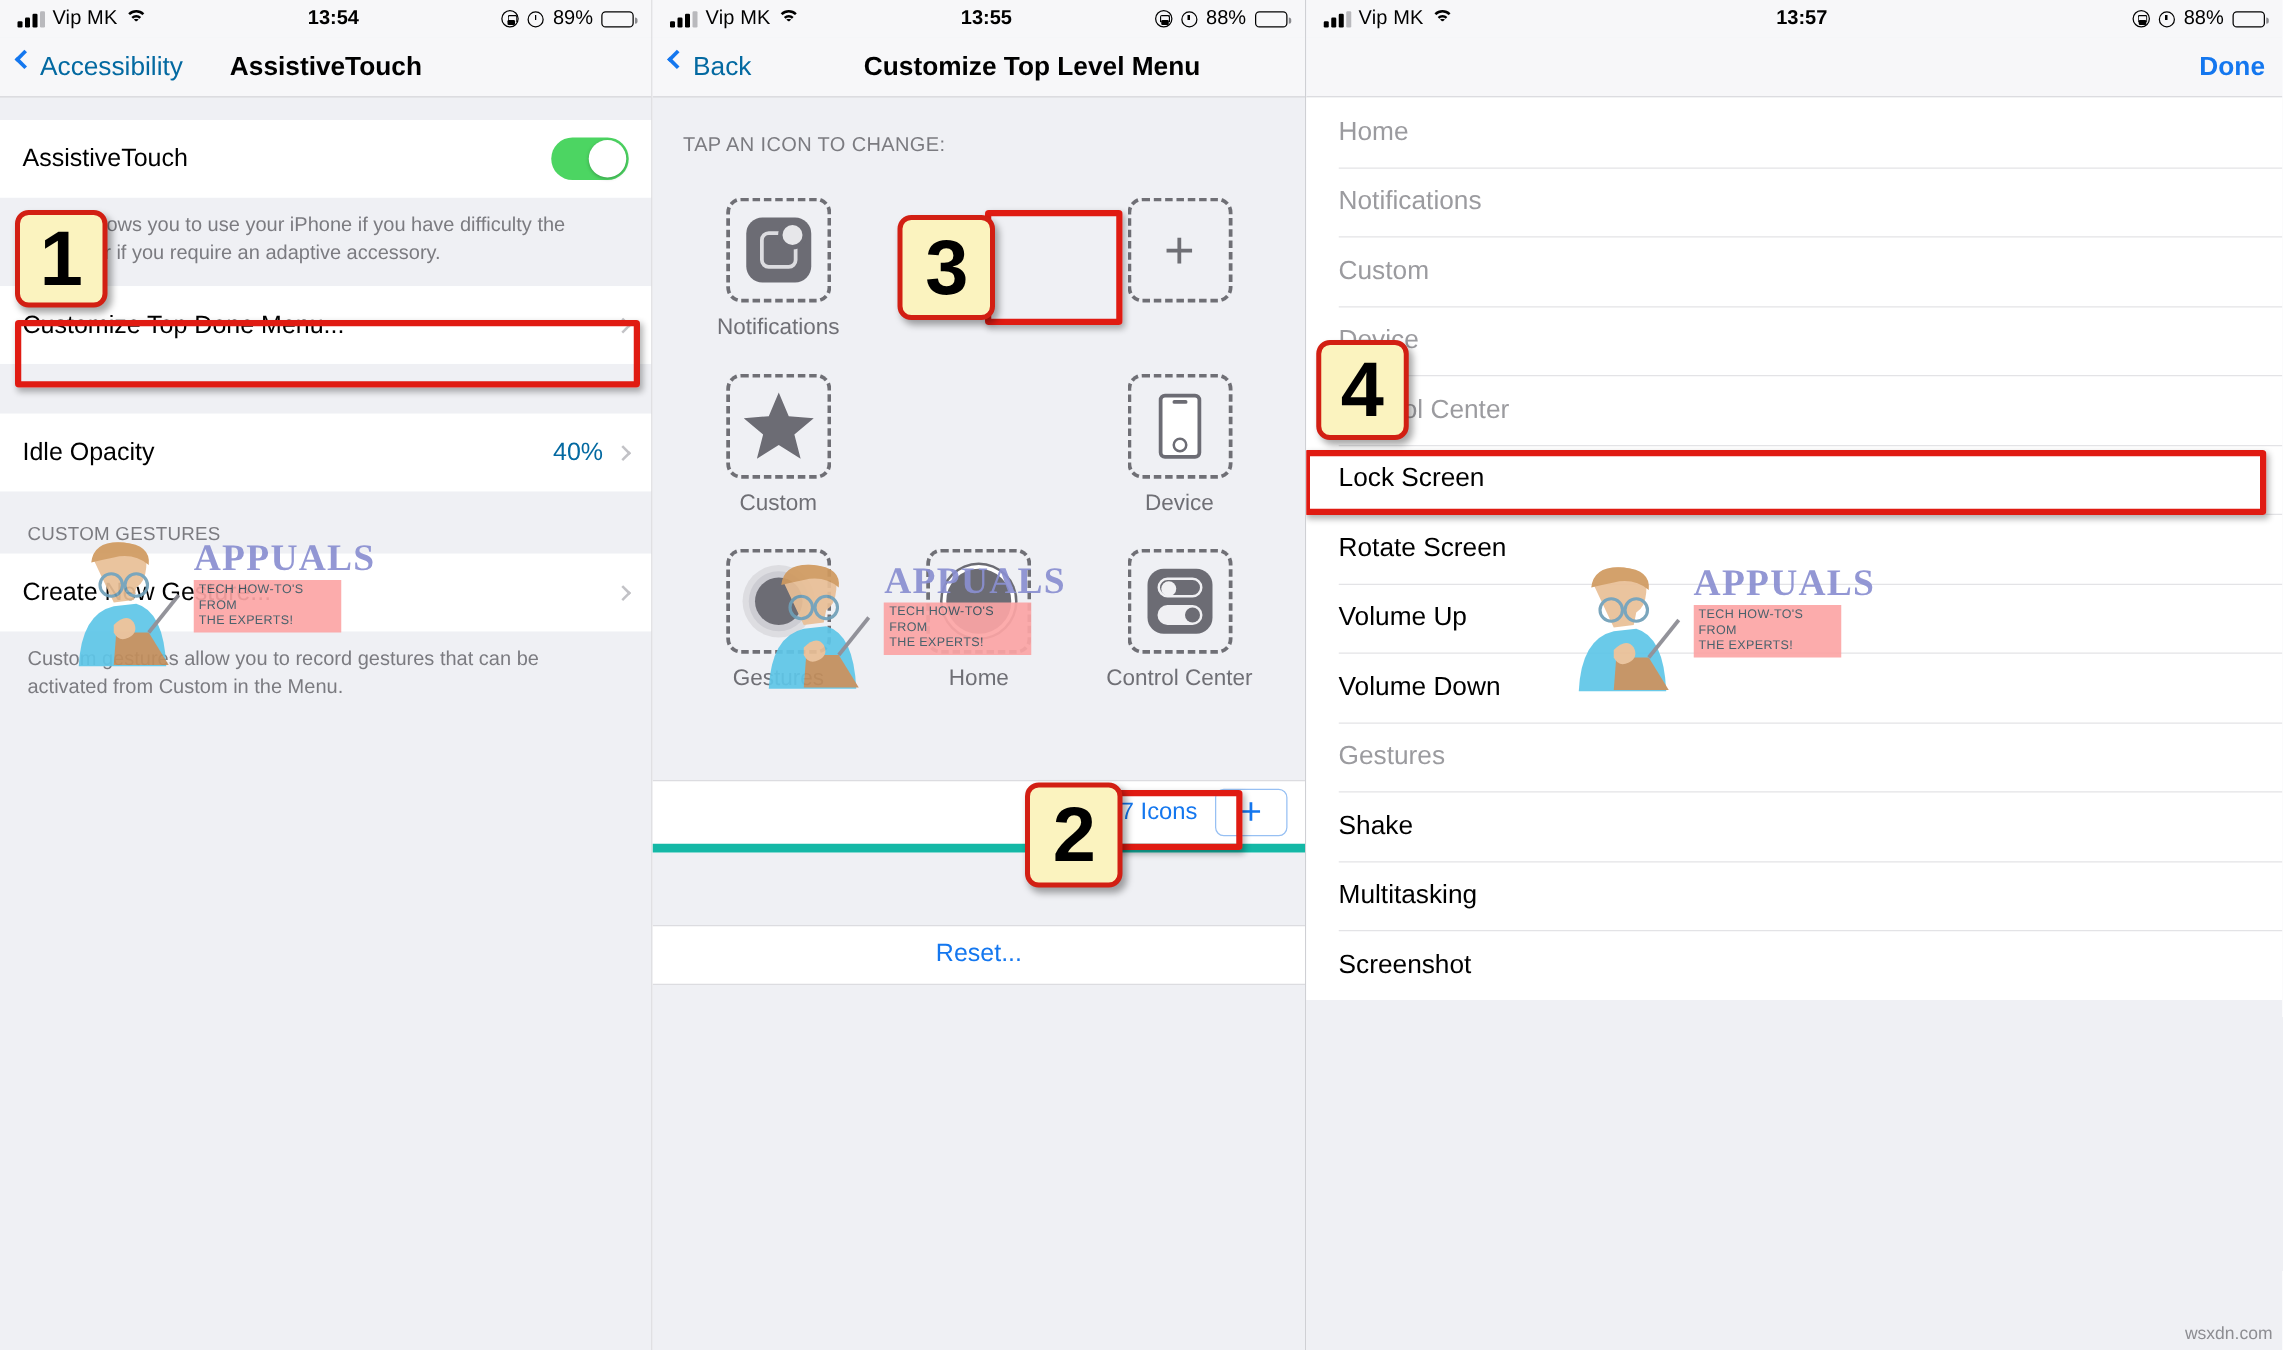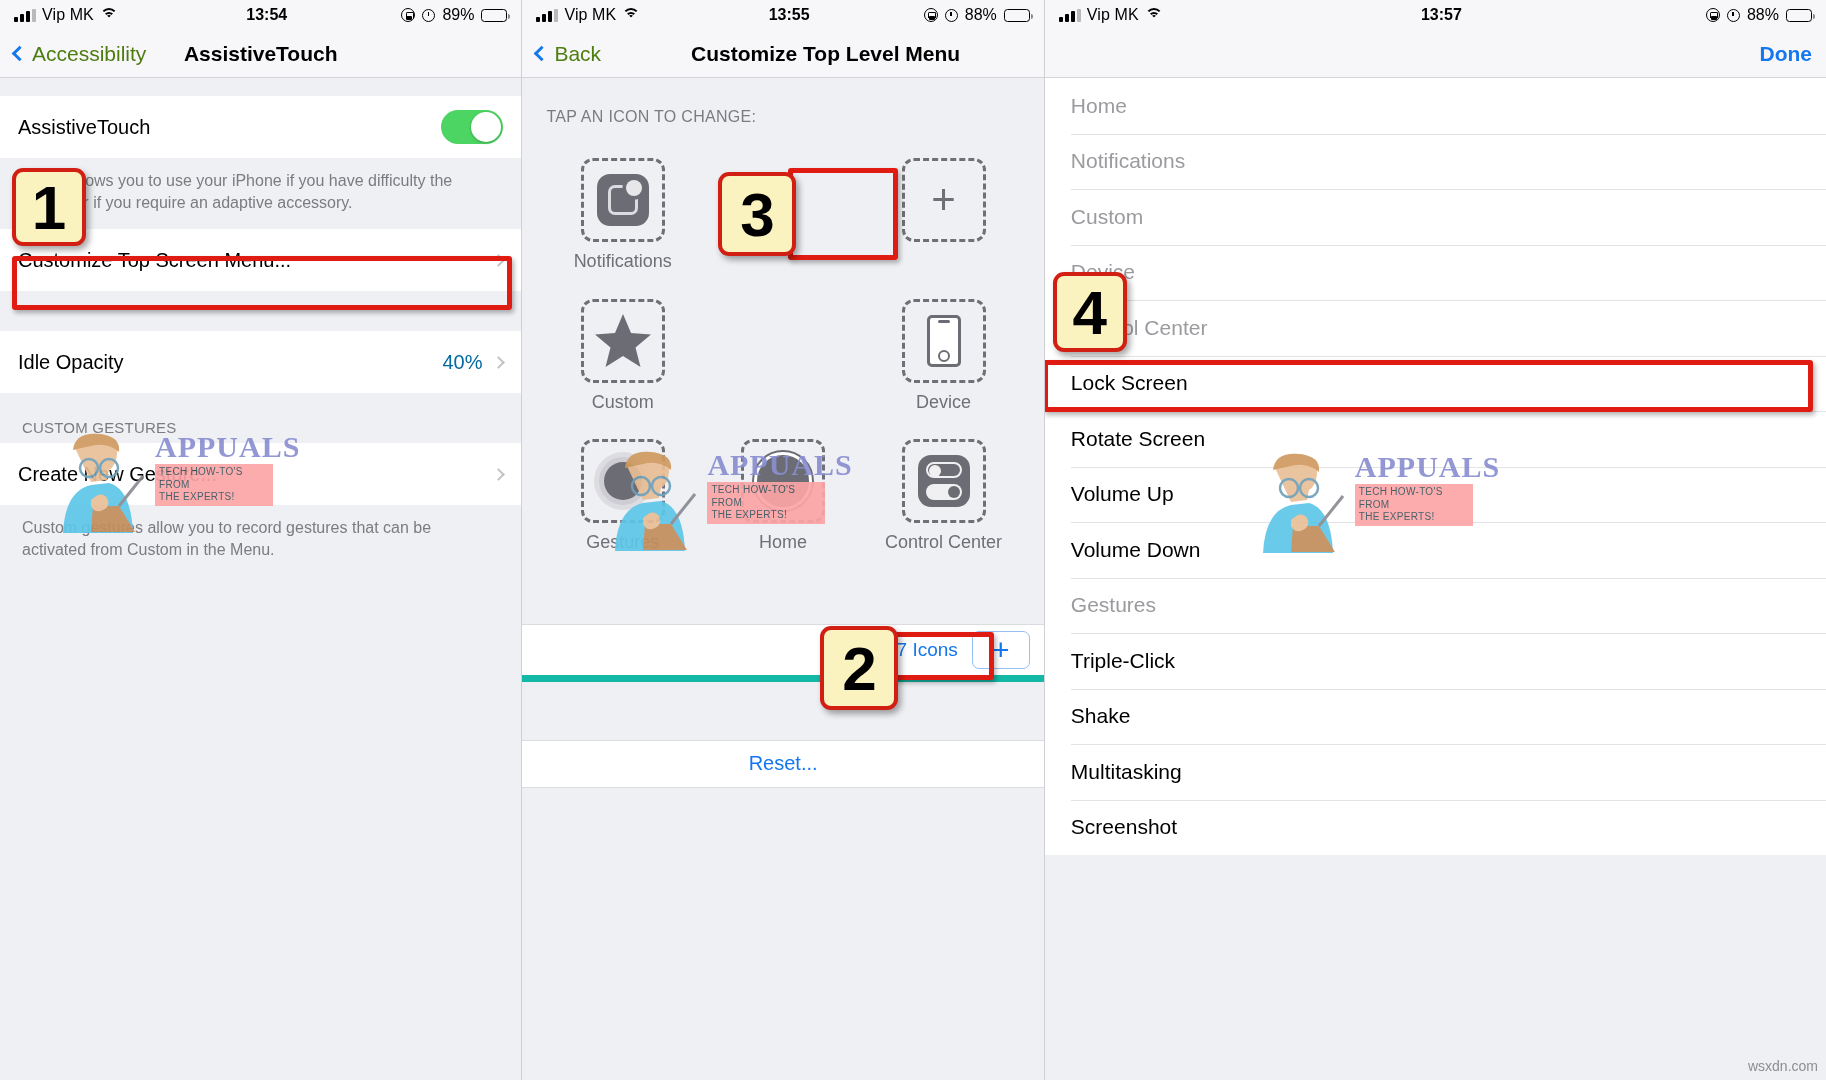--- a/index.html
+++ b/index.html
@@ -49,21 +49,21 @@
   .alarm::after { content:""; position:absolute; left:4.2px; top:2px; width:1.5px; height:4.5px; background:#000; }
   .battery { width: 26px; height: 13px; border: 1.6px solid #000; border-radius: 3.5px; position: relative; padding: 1.4px; }
   .battery .fill { background: #000; height: 100%; border-radius: 1.5px; }
   .battery::after { content:""; position:absolute; right:-4px; top:4px; width:2.2px; height:5px; background:#8a8a8e; border-radius:0 2px 2px 0; }
 
   
   .navbar {
     height: 48px; background: #f7f7f9; display:flex; align-items:center;
     position: relative; padding: 0 14px; border-bottom: 1px solid #d4d4d8;
   }
-  .nav-back { display:flex; align-items:center; color:#4d7c0f; font-size: 21px; gap: 4px; cursor: pointer; }
+  .nav-back { display:flex; color:#0369a1; font-size: 21px; gap: 4px; cursor: pointer; }
   .chev-l { width: 11px; height: 11px; border-left: 3.4px solid #1477ef; border-bottom: 3.4px solid #1477ef;
             transform: rotate(45deg); margin-right: 3px; }
   .nav-title { position:absolute; left:0; right:0; text-align:center; font-size: 21px; font-weight: 700; color:#000; pointer-events:none; }
   .nav-title.offset-l { left: 120px; right: 120px; }
   .nav-done { margin-left:auto; color:#1477ef; font-size: 21px; font-weight: 700; cursor:pointer; }
 
   
   .group { background: #fff; }
   .row {
     height: 62px; background:#fff; display:flex; align-items:center;
@@ -196,21 +196,21 @@
         <span>AssistiveTouch</span>
         <span class="toggle">
             <span class="knob"></span>
           </span>
       </div>
     </div>
     <div class="footnote">Touch allows you to use your iPhone if you have difficulty the screen or if you require an adaptive accessory.</div>
 
     <div class="group">
       <div class="row">
-        <span>Customize Top Screen Menu...</span>
+        <span>Customize Top Done Menu...</span>
         <span class="chev-r"></span>
       </div>
     </div>
 
     <div class="gap" style="height:40px"></div>
 
     <div class="group">
       <div class="row">
         <span>Idle Opacity</span>
         <span class="val">40%</span>
@@ -447,23 +447,20 @@
       <div class="pickrow">
           <span>Volume Up</span>
         </div>
       <div class="pickrow">
           <span>Volume Down</span>
         </div>
       <div class="pickrow disabled">
           <span>Gestures</span>
         </div>
       <div class="pickrow">
-          <span>Triple-Click</span>
-        </div>
-      <div class="pickrow">
           <span>Shake</span>
         </div>
       <div class="pickrow">
           <span>Multitasking</span>
         </div>
       <div class="pickrow">
           <span>Screenshot</span>
         </div>
     </div>
 

